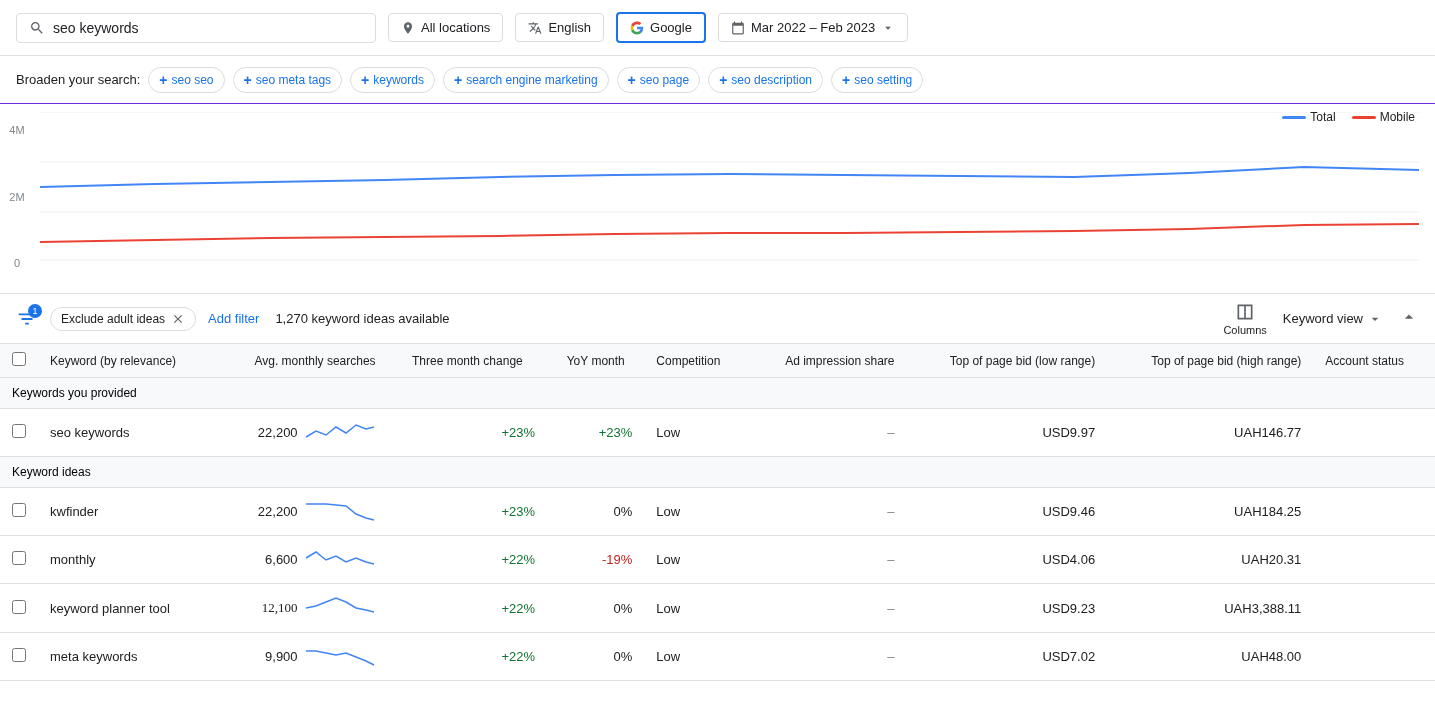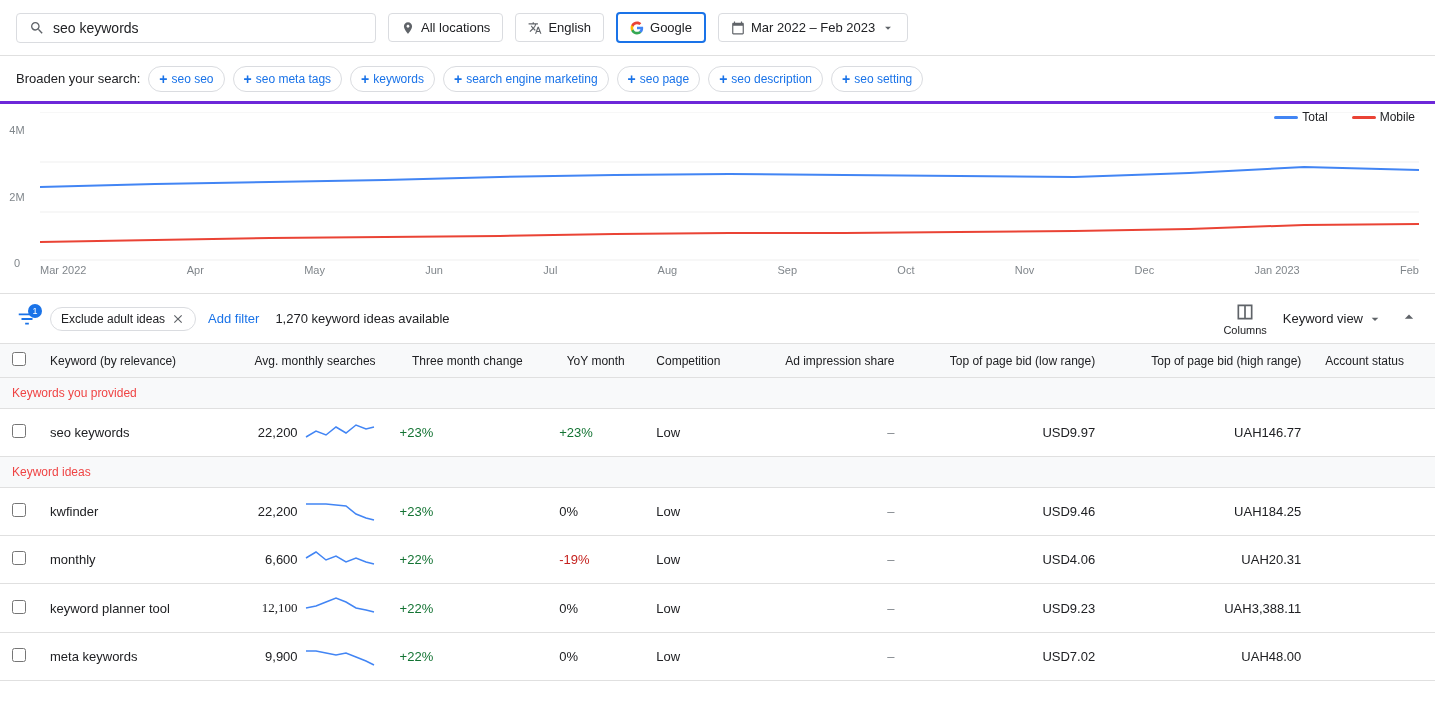--- a/index.html
+++ b/index.html
@@ -56,21 +56,21 @@
       cursor: pointer;
       font-size: 13px;
       color: #202124;
     }
 
     
     .broaden-bar {
       display: flex;
       align-items: center;
       padding: 8px 16px;
-      border-bottom: 3px solid #6d28d9;
+      border-bottom: 1px solid #6d28d9;
       gap: 8px;
       flex-wrap: nowrap;
       background: #fff;
       height: 48px;
     }
     .broaden-label {
       font-size: 13px;
       color: #202124;
       white-space: nowrap;
     }
@@ -98,21 +98,21 @@
       height: 190px;
       background: #fff;
       border-bottom: 1px solid #e0e0e0;
       padding: 8px 16px 0 40px;
     }
     .chart-legend {
       position: absolute;
       top: 6px;
       right: 20px;
       display: flex;
-      gap: 24px;
+      gap: 16px;
       font-size: 12px;
       align-items: center;
     }
     .legend-item {
       display: flex;
       align-items: center;
       gap: 4px;
     }
     .legend-line {
       width: 24px;
@@ -251,35 +251,35 @@
     thead th.right {
       text-align: right;
     }
     thead th.center {
       text-align: center;
     }
     .section-header td {
       background: #f8f9fa;
       padding: 8px 12px;
       font-size: 12px;
-      color: #ef4444;
+      color: #000000;
       font-weight: 500;
     }
     tbody tr {
       border-bottom: 1px solid #e0e0e0;
     }
     td {
       padding: 8px 12px;
       vertical-align: middle;
     }
     td.right {
       text-align: right;
     }
     td.center {
-      text-align: left;
+      text-align: right;
     }
     .checkbox-cell {
       width: 32px;
       text-align: center;
     }
     input[type="checkbox"] {
       cursor: pointer;
       width: 14px;
       height: 14px;
     }
@@ -411,34 +411,20 @@
     <line x1="0" y1="0" x2="1380" y2="0" stroke="#e0e0e0" stroke-width="0.5"></line>
     <line x1="0" y1="50" x2="1380" y2="50" stroke="#e0e0e0" stroke-width="0.5"></line>
     <line x1="0" y1="100" x2="1380" y2="100" stroke="#e0e0e0" stroke-width="0.5"></line>
     <line x1="0" y1="148" x2="1380" y2="148" stroke="#e0e0e0" stroke-width="0.5"></line>
 
     <polyline points="0,75 115,72 230,70 345,68 460,65 575,63 690,62 805,63 920,64 1035,65 1150,61 1265,55 1380,58" fill="none" stroke="#4285f4" stroke-width="2"></polyline>
 
     <polyline points="0,130 115,128 230,126 345,125 460,124 575,122 690,121 805,121 920,120 1035,119 1150,117 1265,113 1380,112" fill="none" stroke="#ea4335" stroke-width="2"></polyline>
   </svg>
 
-  <div class="chart-x-labels">
-    <span>Mar 2022</span>
-    <span>Apr</span>
-    <span>May</span>
-    <span>Jun</span>
-    <span>Jul</span>
-    <span>Aug</span>
-    <span>Sep</span>
-    <span>Oct</span>
-    <span>Nov</span>
-    <span>Dec</span>
-    <span>Jan 2023</span>
-    <span>Feb</span>
-  </div>
 </div>
 
 <div class="toolbar-row">
   <div class="filter-icon-btn">
     <svg width="22" height="22" viewBox="0 0 24 24" fill="#1a73e8">
       <path d="M10 18h4v-2h-4v2zM3 6v2h18V6H3zm3 7h12v-2H6v2z"></path>
     </svg>
     <div class="filter-badge">1</div>
   </div>
 

